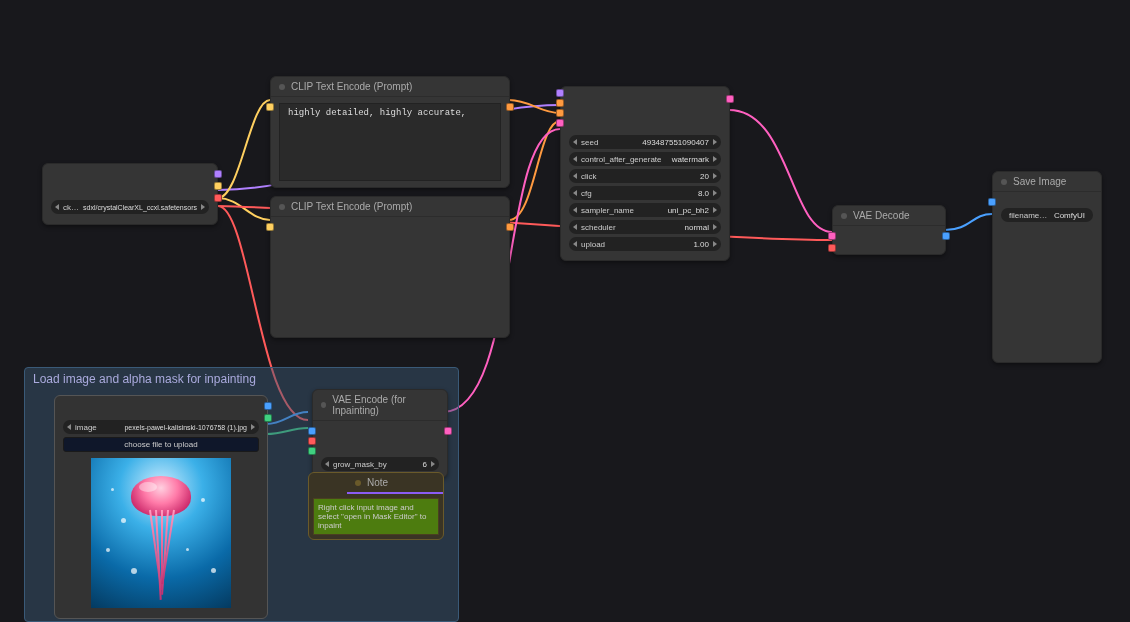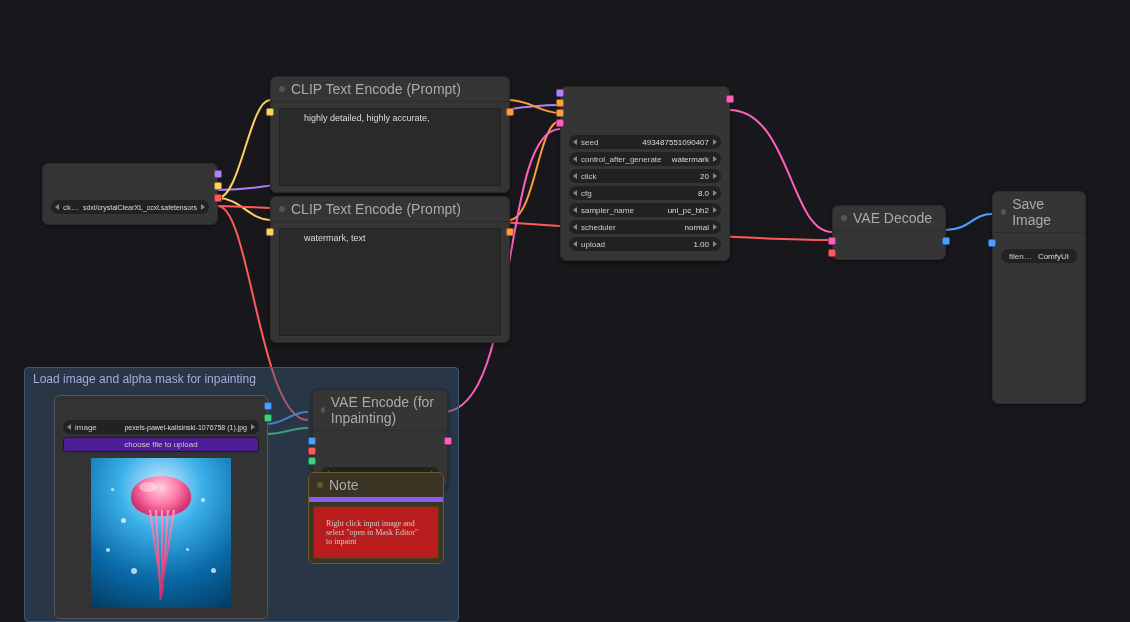--- a/index.html
+++ b/index.html
@@ -1,40 +1,40 @@
 <!DOCTYPE html>
 <html><head>
 <meta charset="utf-8">
 <style>
   *{box-sizing:border-box;margin:0;padding:0;font-family:Arial,Helvetica,sans-serif;}
   body{background:#18181c;width:1130px;height:622px;overflow:hidden;position:relative;color:#bbb;}
   svg.wires{position:absolute;left:0;top:0;width:1130px;height:622px;pointer-events:none;}
   .node{position:absolute;background:#353535;border:1px solid #2a2a2a;border-radius:6px;box-shadow:0 2px 4px rgba(0,0,0,.4);}
-  .node-title{display:flex;align-items:center;gap:6px;padding:4px 8px;font-size:14px;color:#aaa;border-bottom:1px solid #2c2c2c;}
+  .node-title{display:flex;align-items:center;gap:6px;padding:4px 8px;font-size:10px;color:#aaa;border-bottom:1px solid #2c2c2c;}
   .dot-ind{width:6px;height:6px;border-radius:50%;background:#555;display:inline-block;}
   .node-body{padding:6px 8px;position:relative;}
   .param-pill{background:#222;border-radius:10px;height:14px;display:flex;align-items:center;padding:0 4px;font-size:8px;color:#ccc;margin-bottom:3px;position:relative;}
   .param-pill .pl{flex:0 0 auto;display:flex;align-items:center;}
   .param-pill .pr{flex:0 0 auto;display:flex;align-items:center;}
   .param-pill .label{flex:1;padding:0 4px;white-space:nowrap;overflow:hidden;text-overflow:ellipsis;}
   .param-pill .val{flex:0 0 auto;text-align:right;padding-right:4px;color:#ddd;}
   .tri{width:0;height:0;border-top:3px solid transparent;border-bottom:3px solid transparent;}
   .tri.l{border-right:4px solid #888;}
   .tri.r{border-left:4px solid #888;}
   .port{width:8px;height:8px;border-radius:2px;position:absolute;border:1px solid rgba(0,0,0,.4);}
   .port.left{left:-5px;}
   .port.right{right:-5px;}
-  .textarea{background:#2a2a2a;border:1px solid #222;width:100%;height:100%;font-size:9px;color:#ddd;padding:4px 24px;font-family:Liberation Sans, sans-serif;resize:none;outline:none;}
+  .textarea{background:#2a2a2a;border:1px solid #222;width:100%;height:100%;font-size:9px;color:#ddd;padding:4px 8px;font-family:Liberation Mono, monospace;resize:none;outline:none;}
   .group-box{position:absolute;background:rgba(60,90,120,.45);border:1px solid #3a5a78;border-radius:4px;}
   .group-title{font-size:12px;color:#aad;padding:4px 8px;}
   .load-image-node{position:absolute;background:#333;border:1px solid #555;border-radius:6px;}
   .load-image-node .node-title{color:#ddd;font-weight:bold;}
-  .choose-btn{background:#4c1d95;border:1px solid #1a1a1a;color:#ccc;font-size:8px;text-align:center;padding:2px 0;border-radius:3px;margin-top:3px;cursor:pointer;}
+  .choose-btn{background:#0f172a;border:1px solid #1a1a1a;color:#ccc;font-size:8px;text-align:center;padding:2px 0;border-radius:3px;margin-top:3px;cursor:pointer;}
   .note-node{position:absolute;background:#3a3424;border:1px solid #6a5a2a;border-radius:6px;}
-  .note-body{background:#b91c1c;margin:4px;padding:12px;font-size:8px;font-family:Liberation Serif, serif;color:#ccc;border:1px solid #4a4020;}
+  .note-body{background:#4d7c0f;margin:4px;padding:4px;font-size:8px;font-family:Liberation Sans, sans-serif;color:#ccc;border:1px solid #4a4020;}
   
   .pic{width:140px;height:150px;margin:6px auto 4px auto;position:relative;overflow:hidden;background:radial-gradient(circle at 50% 20%,#cfeeff 0%,#3bb0e8 30%,#0a6aa8 65%,#043a60 100%);}
   .bubble{position:absolute;border-radius:50%;background:rgba(255,255,255,.7);}
   .jelly-bell{position:absolute;left:50%;top:18px;width:60px;height:40px;transform:translateX(-50%);background:radial-gradient(ellipse at 50% 30%,#ffd0e0 0%,#ff7aa8 40%,#d03070 75%,#8a1a50 100%);border-radius:50% 50% 45% 45%;}
   .jelly-bell:after{content:"";position:absolute;left:8px;top:6px;width:18px;height:10px;border-radius:50%;background:rgba(255,255,255,.4);}
   .tentacle{position:absolute;top:52px;width:2px;height:80px;background:linear-gradient(#ff9ac0,#c03070);transform-origin:top center;}
 </style>
 </head>
 <body>
 
@@ -101,21 +101,20 @@
 </div>
 
 <div class="node" style="left:270px;top:196px;width:240px;">
   <div class="node-title">
       <span class="dot-ind"></span>
       <span>CLIP Text Encode (Prompt)</span>
     </div>
   <div class="node-body" style="height:120px;">
     <div class="port left" style="top:6px;background:#ffd060;"></div>
     <div class="port right" style="top:6px;background:#ff9a40;"></div>
-    <textarea class="textarea" style="">watermark, text</textarea>
   </div>
 </div>
 
 <div class="node" style="left:560px;top:86px;width:170px;">
   <div class="node-body">
     <div class="port left" style="top:2px;background:#b080ff;"></div>
     <div class="port left" style="top:12px;background:#ff9a40;"></div>
     <div class="port left" style="top:22px;background:#ff9a40;"></div>
     <div class="port left" style="top:32px;background:#ff60c0;"></div>
     <div class="port right" style="top:8px;background:#ff60c0;"></div>
@@ -198,21 +197,21 @@
       <span class="dot-ind"></span>
       <span>VAE Decode</span>
     </div>
   <div class="node-body" style="height:28px;">
     <div class="port left" style="top:6px;background:#ff60c0;"></div>
     <div class="port left" style="top:18px;background:#ff5a5a;"></div>
     <div class="port right" style="top:6px;background:#4aa0ff;"></div>
   </div>
 </div>
 
-<div class="node" style="left:992px;top:191px;width:94px;">
+<div class="node" style="left:992px;top:171px;width:110px;">
   <div class="node-title">
       <span class="dot-ind"></span>
       <span>Save Image</span>
     </div>
   <div class="node-body" style="height:170px;">
     <div class="port left" style="top:6px;background:#4aa0ff;"></div>
     <div style="height:10px;"></div>
     <div class="param-pill">
         <span class="label">filename_prefix</span>
         <span class="val">ComfyUI</span>
@@ -272,18 +271,18 @@
         <span class="label">grow_mask_by</span>
         <span class="val">6</span>
         <span class="pr">
           <span class="tri r"></span>
         </span>
       </div>
   </div>
 </div>
 
 <div class="note-node" style="left:308px;top:472px;width:136px;">
-  <div class="node-title" style="border-bottom:5px solid #8b5cf6;">
+  <div class="node-title" style="border-bottom:2px solid #8b5cf6;margin-left:38px;">
       <span class="dot-ind" style="background:#6a5a2a;"></span>
       <span>Note</span>
     </div>
   <div class="note-body">Right click input image and select "open in Mask Editor" to inpaint</div>
 </div>
 
 </body></html>

